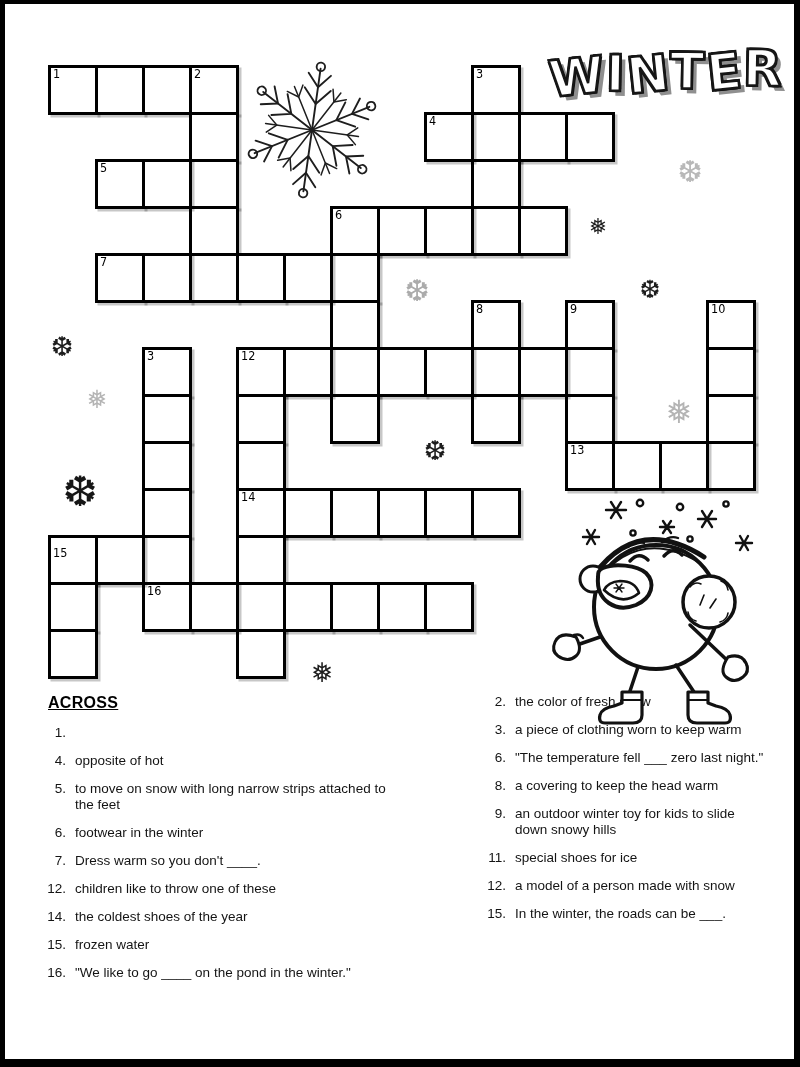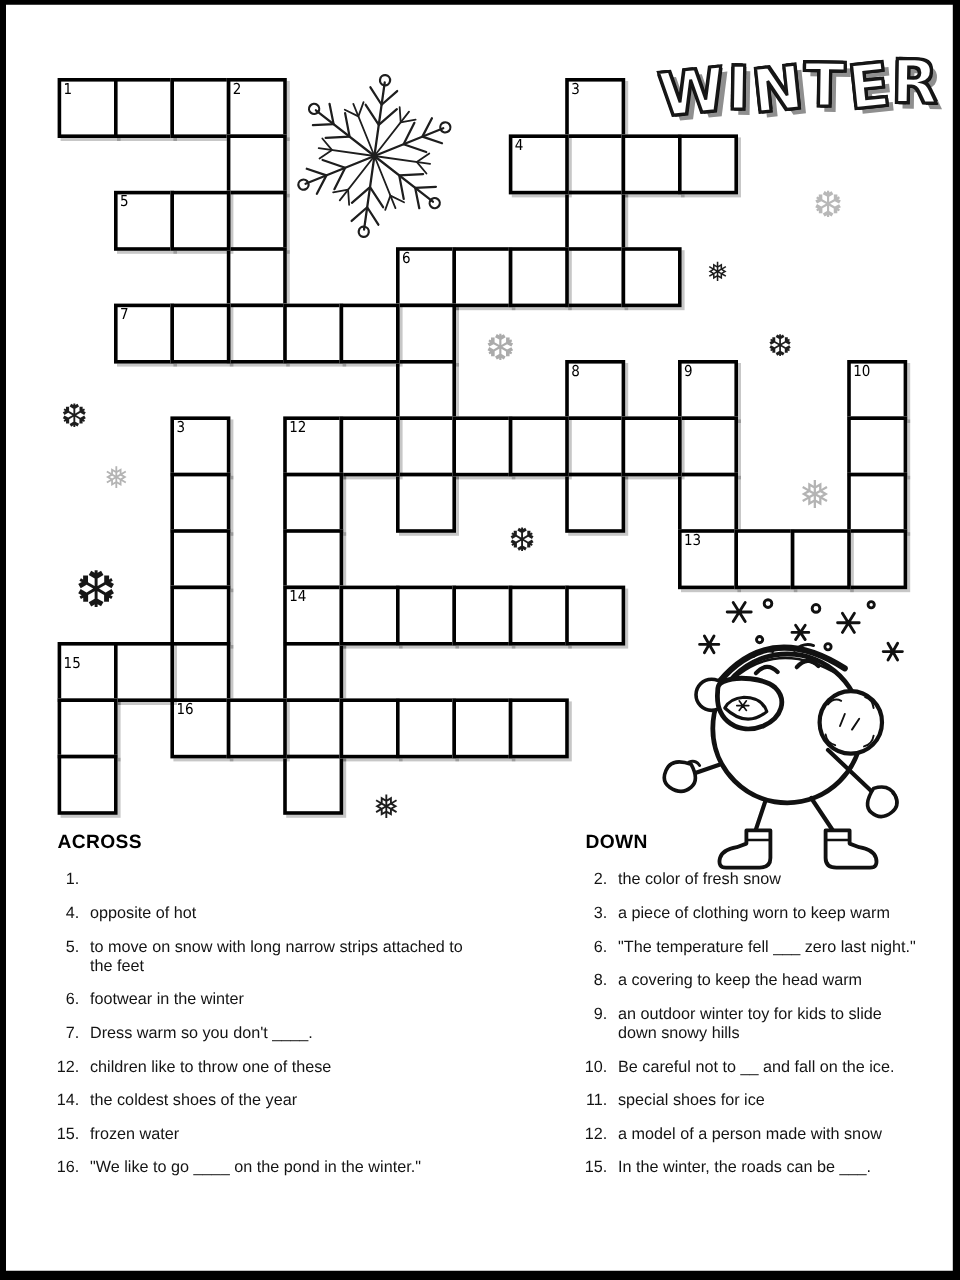--- a/index.html
+++ b/index.html
@@ -38,21 +38,21 @@
   }
   
   .flake { position:absolute; transform:translate(-50%,-50%); line-height:1; z-index:2; }
   .bigflake, .snowman { position:absolute; z-index:2; }
   
   .clues { position:absolute; top:694px; color:#141414; }
   .clues-across { left:44px;  width:412px; }
   .clues-down   { left:484px; width:298px; }
   .clues h2 {
     margin:0 0 13px 4px; font-size:16px; font-weight:bold;
-    letter-spacing:0.3px; color:#000;
+    text-decoration:underline; letter-spacing:0.3px; color:#000;
   }
   .clue { display:flex; margin-bottom:12px; font-size:13.5px; line-height:16px; }
   .clue-num { flex:none; width:22px; text-align:right; margin-right:9px; }
   .clue-text { white-space:pre-line; }
   
   .footer {
     position:absolute; top:1019px; right:21px; z-index:3;
     font-size:27px; font-weight:bold; letter-spacing:0.5px;
     font-family:"Liberation Sans", sans-serif;
   }
@@ -279,21 +279,20 @@
           <span class="clue-text">frozen water</span>
         </div>
         <div class="clue">
           <span class="clue-num">16.</span>
           <span class="clue-text">"We like to go ____ on the pond in the winter."</span>
         </div>
       </div>
   </div>
 
   <div class="clues clues-down">
-    <h2>DOWN</h2>
     <div id="down-list">
         <div class="clue">
           <span class="clue-num">2.</span>
           <span class="clue-text">the color of fresh snow</span>
         </div>
         <div class="clue">
           <span class="clue-num">3.</span>
           <span class="clue-text">a piece of clothing worn to keep warm</span>
         </div>
         <div class="clue">
@@ -301,24 +300,20 @@
           <span class="clue-text">"The temperature fell ___ zero last night."</span>
         </div>
         <div class="clue">
           <span class="clue-num">8.</span>
           <span class="clue-text">a covering to keep the head warm</span>
         </div>
         <div class="clue">
           <span class="clue-num">9.</span>
           <span class="clue-text">an outdoor winter toy for kids to slide
 down snowy hills</span>
-        </div>
-        <div class="clue">
-          <span class="clue-num">10.</span>
-          <span class="clue-text">Be careful not to __ and fall on the ice.</span>
         </div>
         <div class="clue">
           <span class="clue-num">11.</span>
           <span class="clue-text">special shoes for ice</span>
         </div>
         <div class="clue">
           <span class="clue-num">12.</span>
           <span class="clue-text">a model of a person made with snow</span>
         </div>
         <div class="clue">

